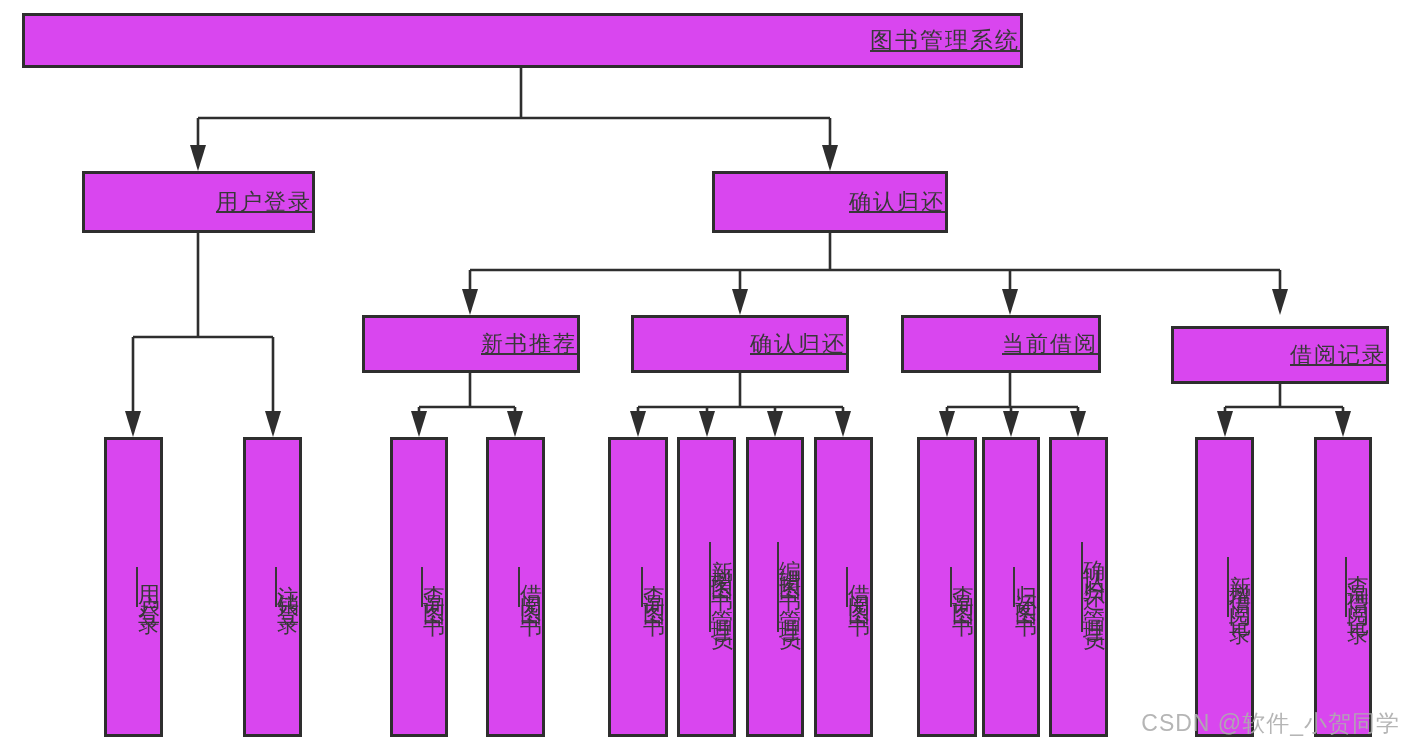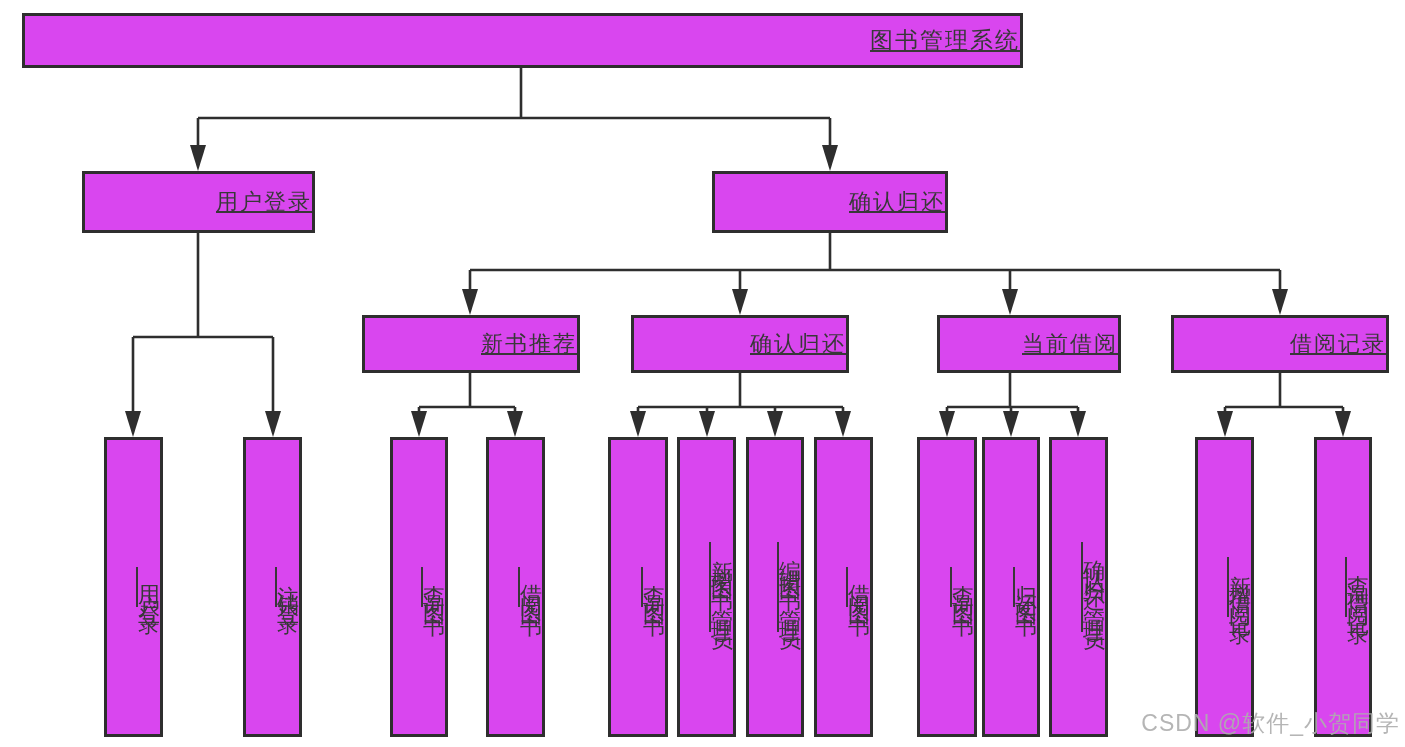--- a/index.html
+++ b/index.html
@@ -110,24 +110,24 @@
   <div class="node h" style="left:712px;top:171px;width:236px;height:62px">
     <span>确认归还</span>
   </div>
 
   <div class="node h" style="left:362px;top:315px;width:218px;height:58px">
     <span>新书推荐</span>
   </div>
   <div class="node h" style="left:631px;top:315px;width:218px;height:58px">
     <span>确认归还</span>
   </div>
-  <div class="node h" style="left:937px;top:315px;width:184px;height:58px">
+  <div class="node h" style="left:901px;top:315px;width:200px;height:58px">
     <span>当前借阅</span>
   </div>
-  <div class="node h" style="left:1171px;top:315px;width:218px;height:58px">
+  <div class="node h" style="left:1171px;top:326px;width:218px;height:58px">
     <span>借阅记录</span>
   </div>
 
   <div class="node v" style="left:104px;top:437px;width:59px;height:300px">
     <span>用户登录</span>
   </div>
   <div class="node v" style="left:243px;top:437px;width:59px;height:300px">
     <span>注销登录</span>
   </div>
 

